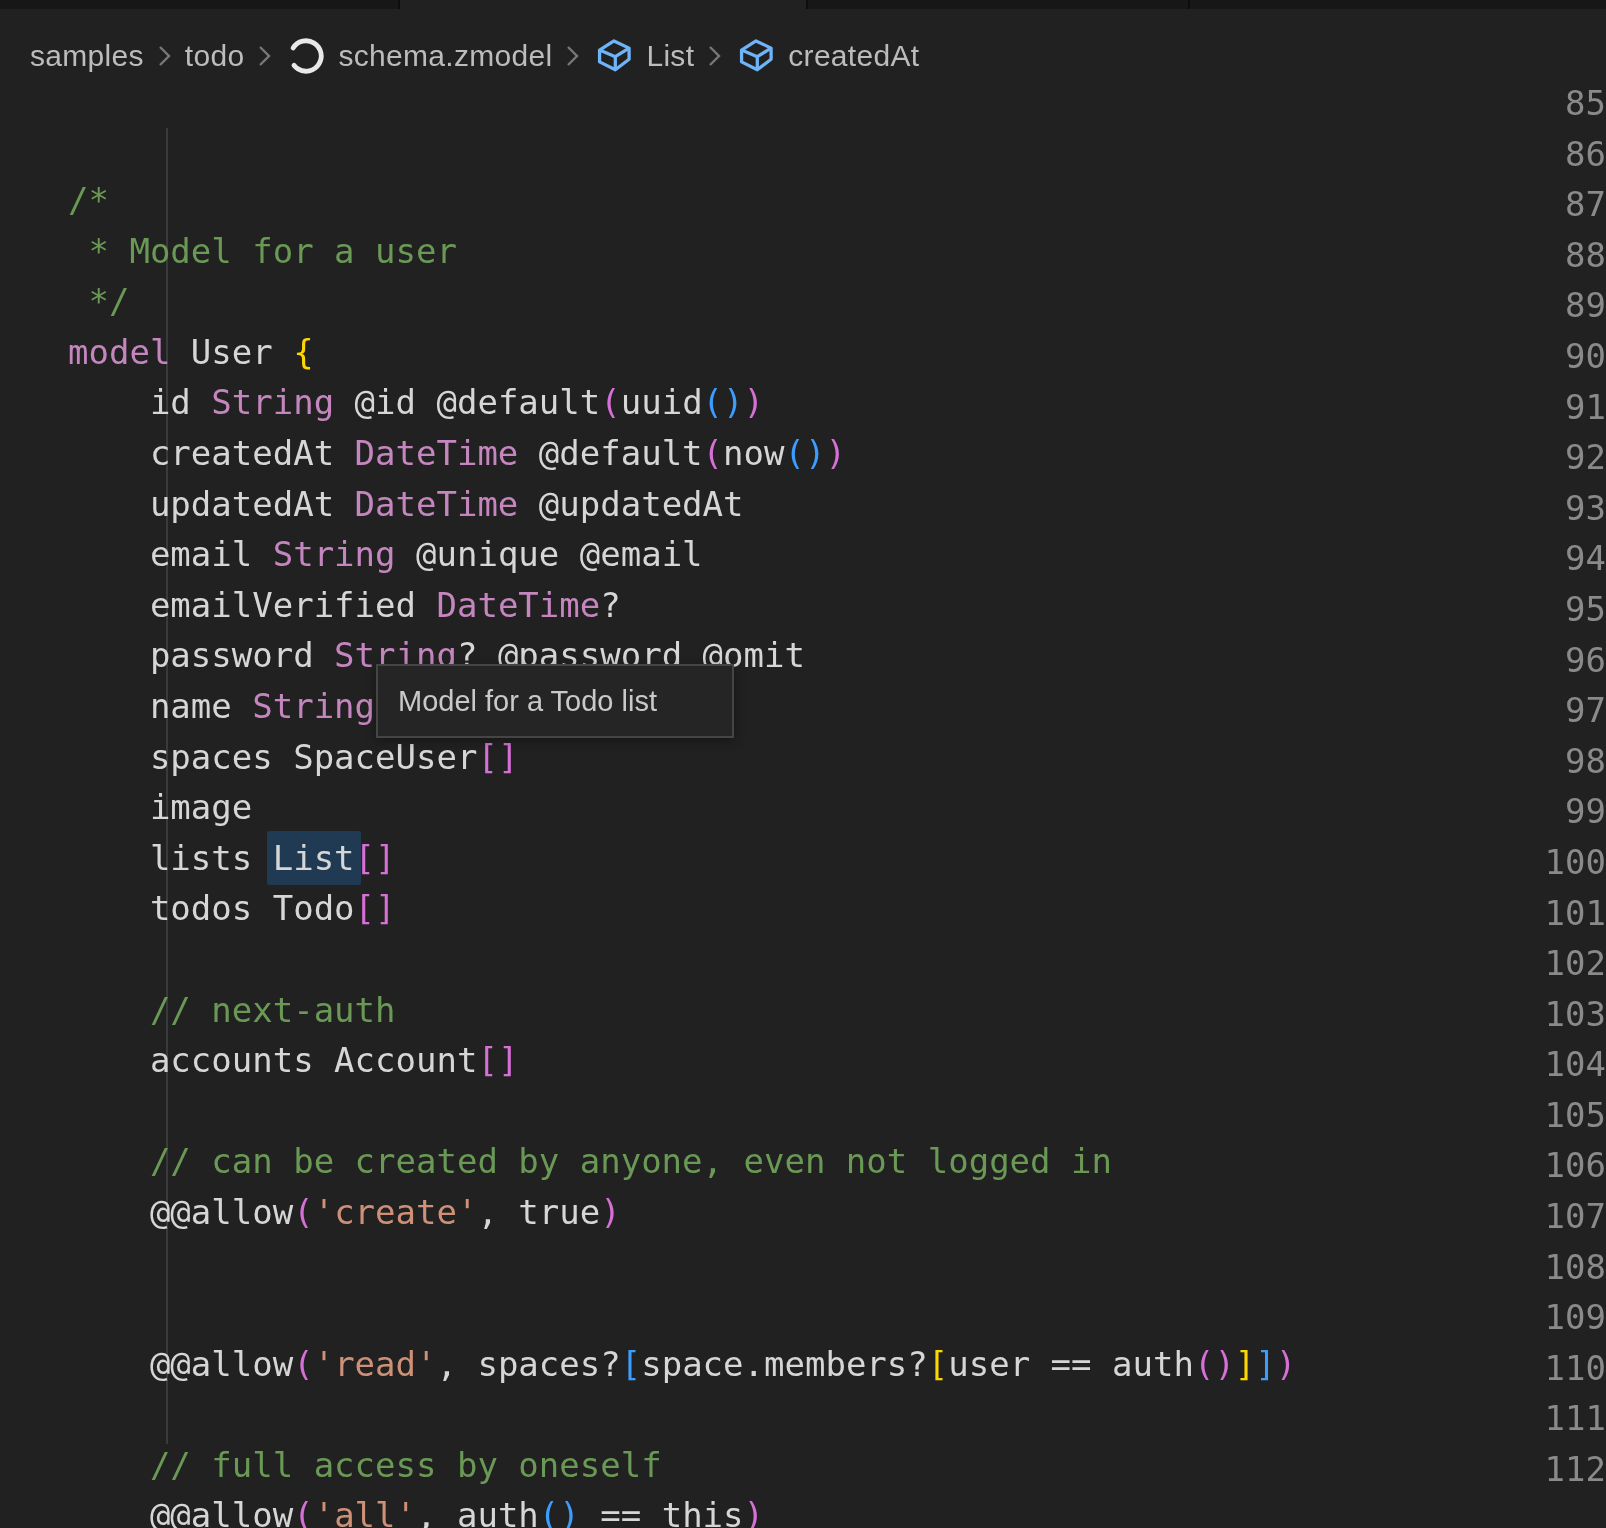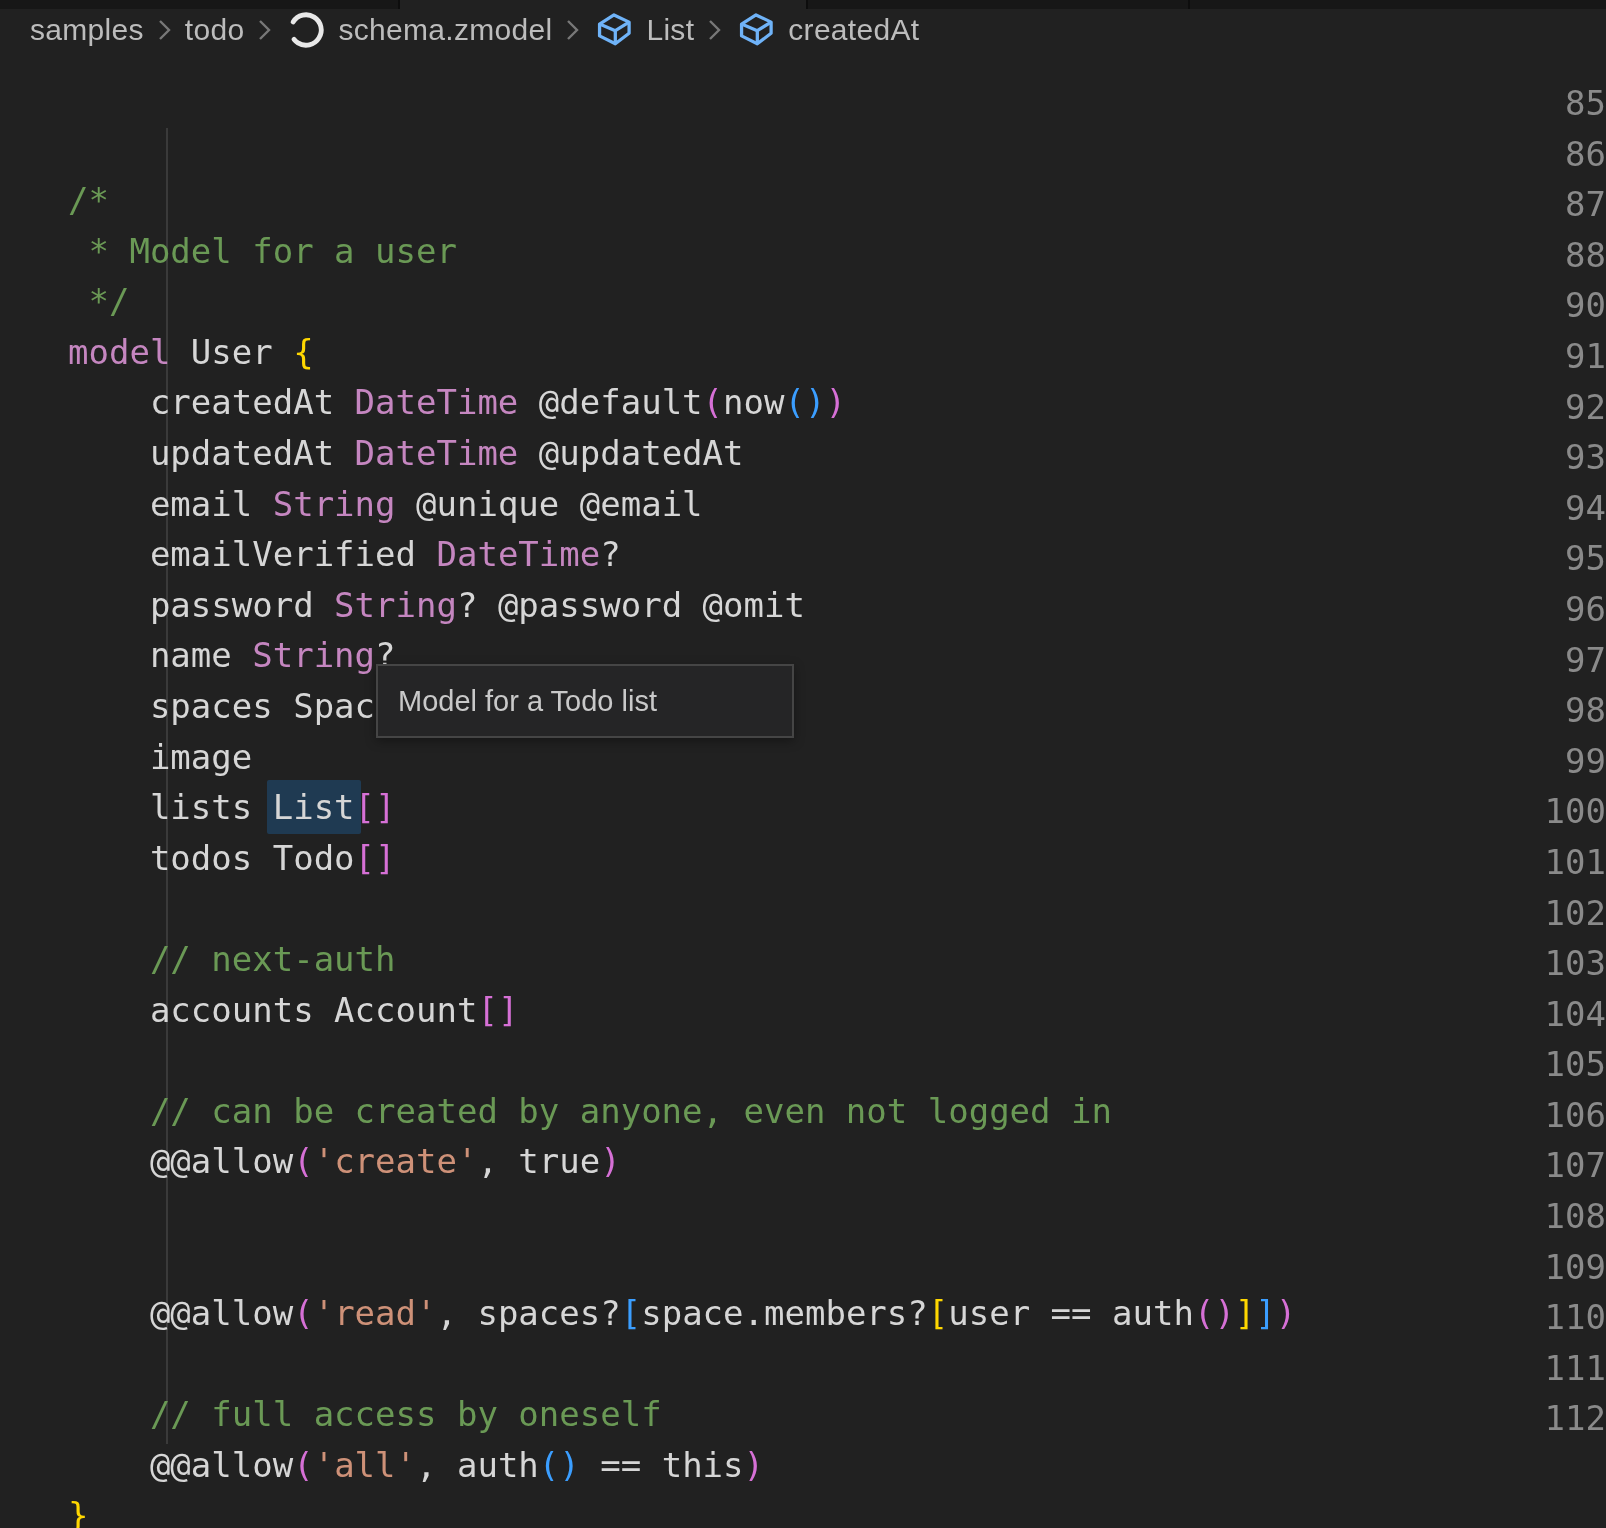--- a/index.html
+++ b/index.html
@@ -18,21 +18,21 @@
   }
   .tab-strip .active-seg{
     position:absolute;top:0;left:400px;width:406px;height:9px;background:#212121;
   }
   .tab-strip .sep{
     position:absolute;top:0;width:2px;height:9px;background:#0d0d0d;
   }
 
   
   .breadcrumb{
-    position:absolute;top:1px;left:0;width:1606px;height:57px;
+    position:absolute;top:27px;left:0;width:1606px;height:57px;
     display:flex;align-items:center;
     padding-left:30px;box-sizing:border-box;
     gap:13px;
     font-size:30px;color:#bcbcbc;
     letter-spacing:0.3px;
   }
   .crumb{display:flex;align-items:center;gap:11px;cursor:pointer;}
   .crumb-label{white-space:nowrap;}
   .chev{display:flex;align-items:center;opacity:.95;}
   .bc-icon{display:flex;align-items:center;}
@@ -65,21 +65,21 @@
   .tk-b2{color:#d670d6;}
   .tk-b3{color:#3b9eff;}
   .hl{
     background:#1f3a52;
     padding:7px 6px;margin:-7px -6px;
     border-radius:2px;
   }
 
   
   .hover-tooltip{
-    position:absolute;left:376px;top:598px;width:418px;height:74px;
+    position:absolute;left:376px;top:598px;width:358px;height:74px;
     box-sizing:border-box;
     background:#252526;border:2px solid #454545;
     display:flex;align-items:center;
     padding-left:20px;
     font-family:"Liberation Sans", sans-serif;
     font-size:29px;color:#c9c9c9;
     box-shadow:0 3px 10px rgba(0,0,0,.35);
     z-index:5;
   }
 </style>
@@ -169,20 +169,24 @@
         </div>
         <div class="code-row">
           <div class="gutter">87</div>
           <div class="code-text"><span class="tk-cmt"> */</span></div>
         </div>
         <div class="code-row">
           <div class="gutter">88</div>
           <div class="code-text"><span class="tk-kw">model</span><span class="tk-pl"> User </span><span class="tk-b1">{</span></div>
         </div>
         <div class="code-row">
+          <div class="gutter">89</div>
+          <div class="code-text"><span class="tk-pl">    id </span><span class="tk-typ">String</span><span class="tk-pl"> @id @default</span><span class="tk-b2">(</span><span class="tk-pl">uuid</span><span class="tk-b3">()</span><span class="tk-b2">)</span></div>
+        </div>
+        <div class="code-row">
           <div class="gutter">90</div>
           <div class="code-text"><span class="tk-pl">    createdAt </span><span class="tk-typ">DateTime</span><span class="tk-pl"> @default</span><span class="tk-b2">(</span><span class="tk-pl">now</span><span class="tk-b3">()</span><span class="tk-b2">)</span></div>
         </div>
         <div class="code-row">
           <div class="gutter">91</div>
           <div class="code-text"><span class="tk-pl">    updatedAt </span><span class="tk-typ">DateTime</span><span class="tk-pl"> @updatedAt</span></div>
         </div>
         <div class="code-row">
           <div class="gutter">92</div>
           <div class="code-text"><span class="tk-pl">    email </span><span class="tk-typ">String</span><span class="tk-pl"> @unique @email</span></div>

